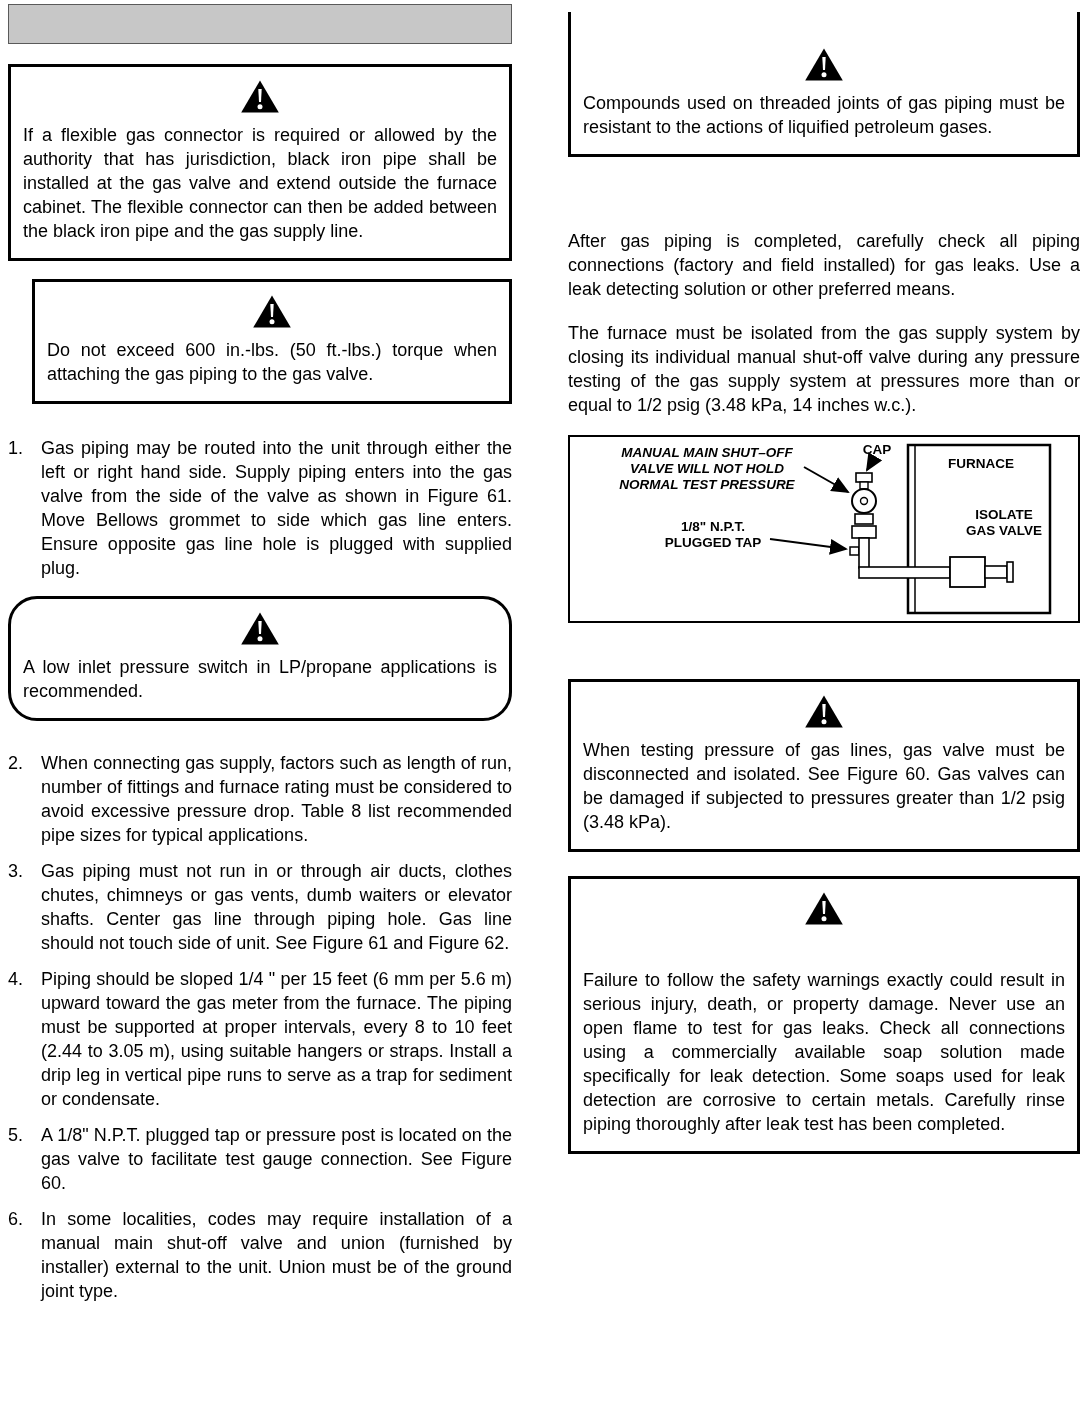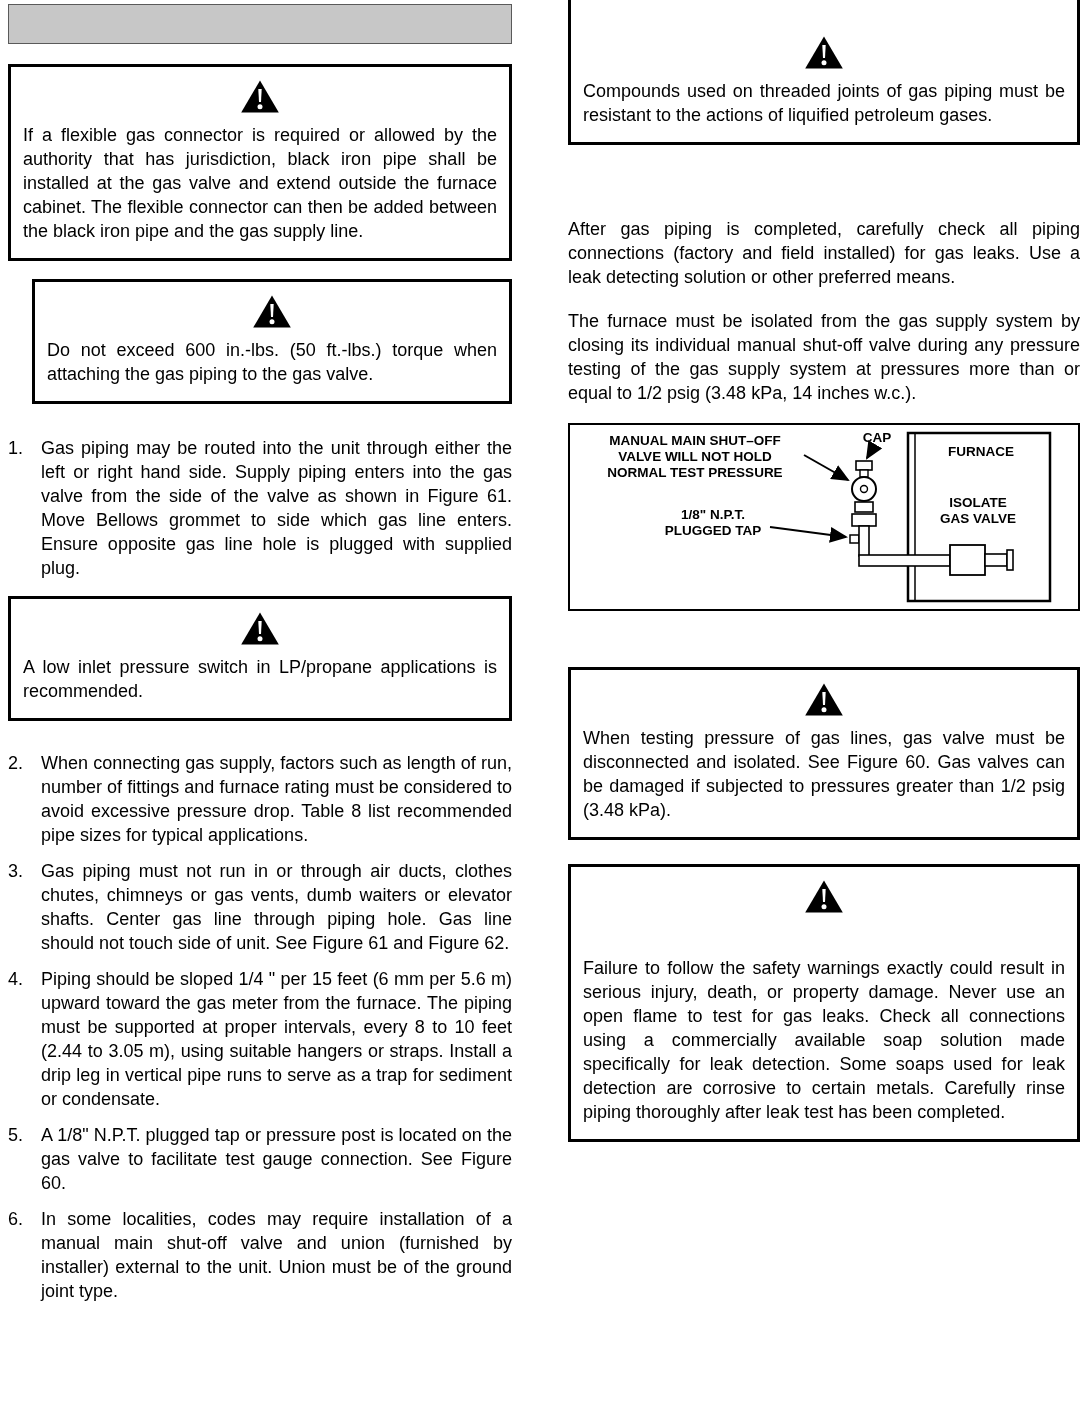--- a/index.html
+++ b/index.html
@@ -21,21 +21,21 @@
     background: #c7c7c7;
     border: 1px solid #5a5a5a;
   }
 
   .warnbox {
     border: 3px solid #000;
     padding: 12px 12px 15px 12px;
     margin-top: 20px;
   }
   .warnbox.m18 { margin-top: 18px; margin-left: 24px; }
-  .warnbox.m16 { margin-top: 16px; }
+  .warnbox.m16 { margin-top: 16px; border-radius: 29px; }
   .tri-row { text-align: center; margin: 0 0 9px 0; }
   .tri-row.gap-lg { margin-bottom: 42px; }
   .tri-row svg { display: inline-block; vertical-align: top; }
 
   .warn-text, .body-text, .itxt, .wrench-note {
     margin: 0;
     font-size: 18px;
     line-height: 24px;
     text-align: justify;
   }
@@ -48,45 +48,45 @@
   .list-item .num { width: 33px; flex: none; }
   .list-item .itxt { flex: 1; }
 
   .wrench-note {
     margin: 9px 0 0 33px;
     font-style: italic;
     text-indent: 66px;
   }
 
   .warnbox.top-cut {
-    margin-top: 0;
+    margin-top: 12px;
     border-top: none;
     padding-top: 35px;
   }
 
   .figure-box {
     position: relative;
     margin-top: 18px;
     height: 188px;
     border: 2.5px solid #000;
   }
   .figure-box svg.fig-svg { position: absolute; left: 0; top: 0; }
   .fig-label {
     position: absolute;
     font-weight: bold;
     font-size: 13.5px;
     line-height: 16px;
     white-space: pre-line;
     text-align: center;
   }
-  .fig-label.shutoff { left: 16px;  top: 8px;  width: 218px; }
+  .fig-label.shutoff { left: 28px;  top: 8px;  width: 218px; font-style: italic; }
   .fig-label.cap     { left: 286px; top: 5px;  width: 42px; }
   .fig-label.furnace { left: 345px; top: 19px; width: 132px; }
   .fig-label.tap     { left: 88px;  top: 82px; width: 110px; }
-  .fig-label.isolate { left: 354px; top: 70px; width: 108px; }
+  .fig-label.isolate { left: 380px; top: 70px; width: 108px; }
 
   .warnbox.mid   { margin-top: 56px; }
   .warnbox.bot   { margin-top: 24px; }
 </style>
 </head>
 <body>
 
 <div class="page">
 
   <div class="col-left">

